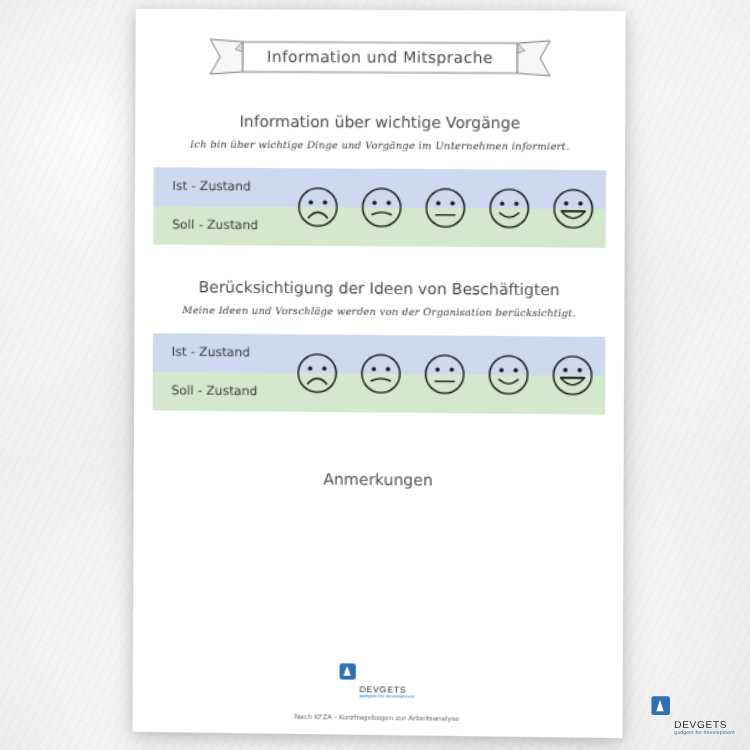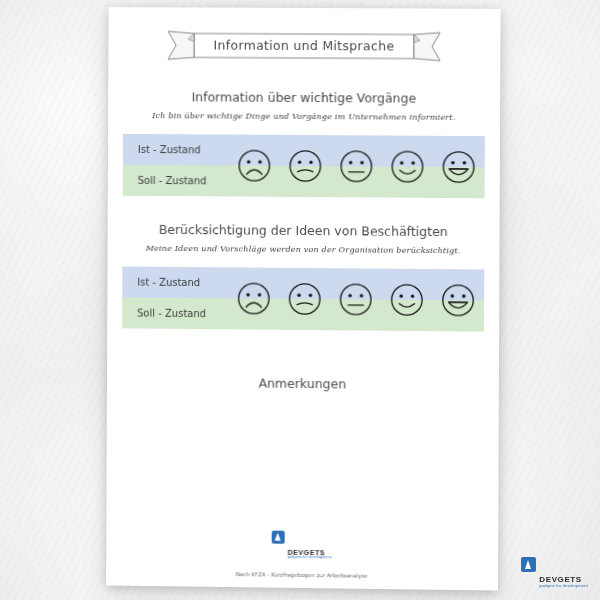--- a/index.html
+++ b/index.html
@@ -163,21 +163,21 @@
     position: absolute;
     left: 3.5px; top: 2.5px;
     width: 0; height: 0;
     border-left: 3px solid transparent;
     border-right: 3px solid transparent;
     border-bottom: 8px solid #ffffff;
   }
   .logo-text { line-height: 1; }
   .logo-name {
     font-size: 7px;
-    font-weight: bold;
+    font-weight: normal;
     color: #2b2b2b;
     letter-spacing: 0.6px;
     font-family: "Liberation Sans", sans-serif;
     margin-top: 35px;
   }
   .logo-tag {
     font-size: 3.6px;
     color: #2f6fb5;
     letter-spacing: 0.2px;
     font-family: "Liberation Sans", sans-serif;

